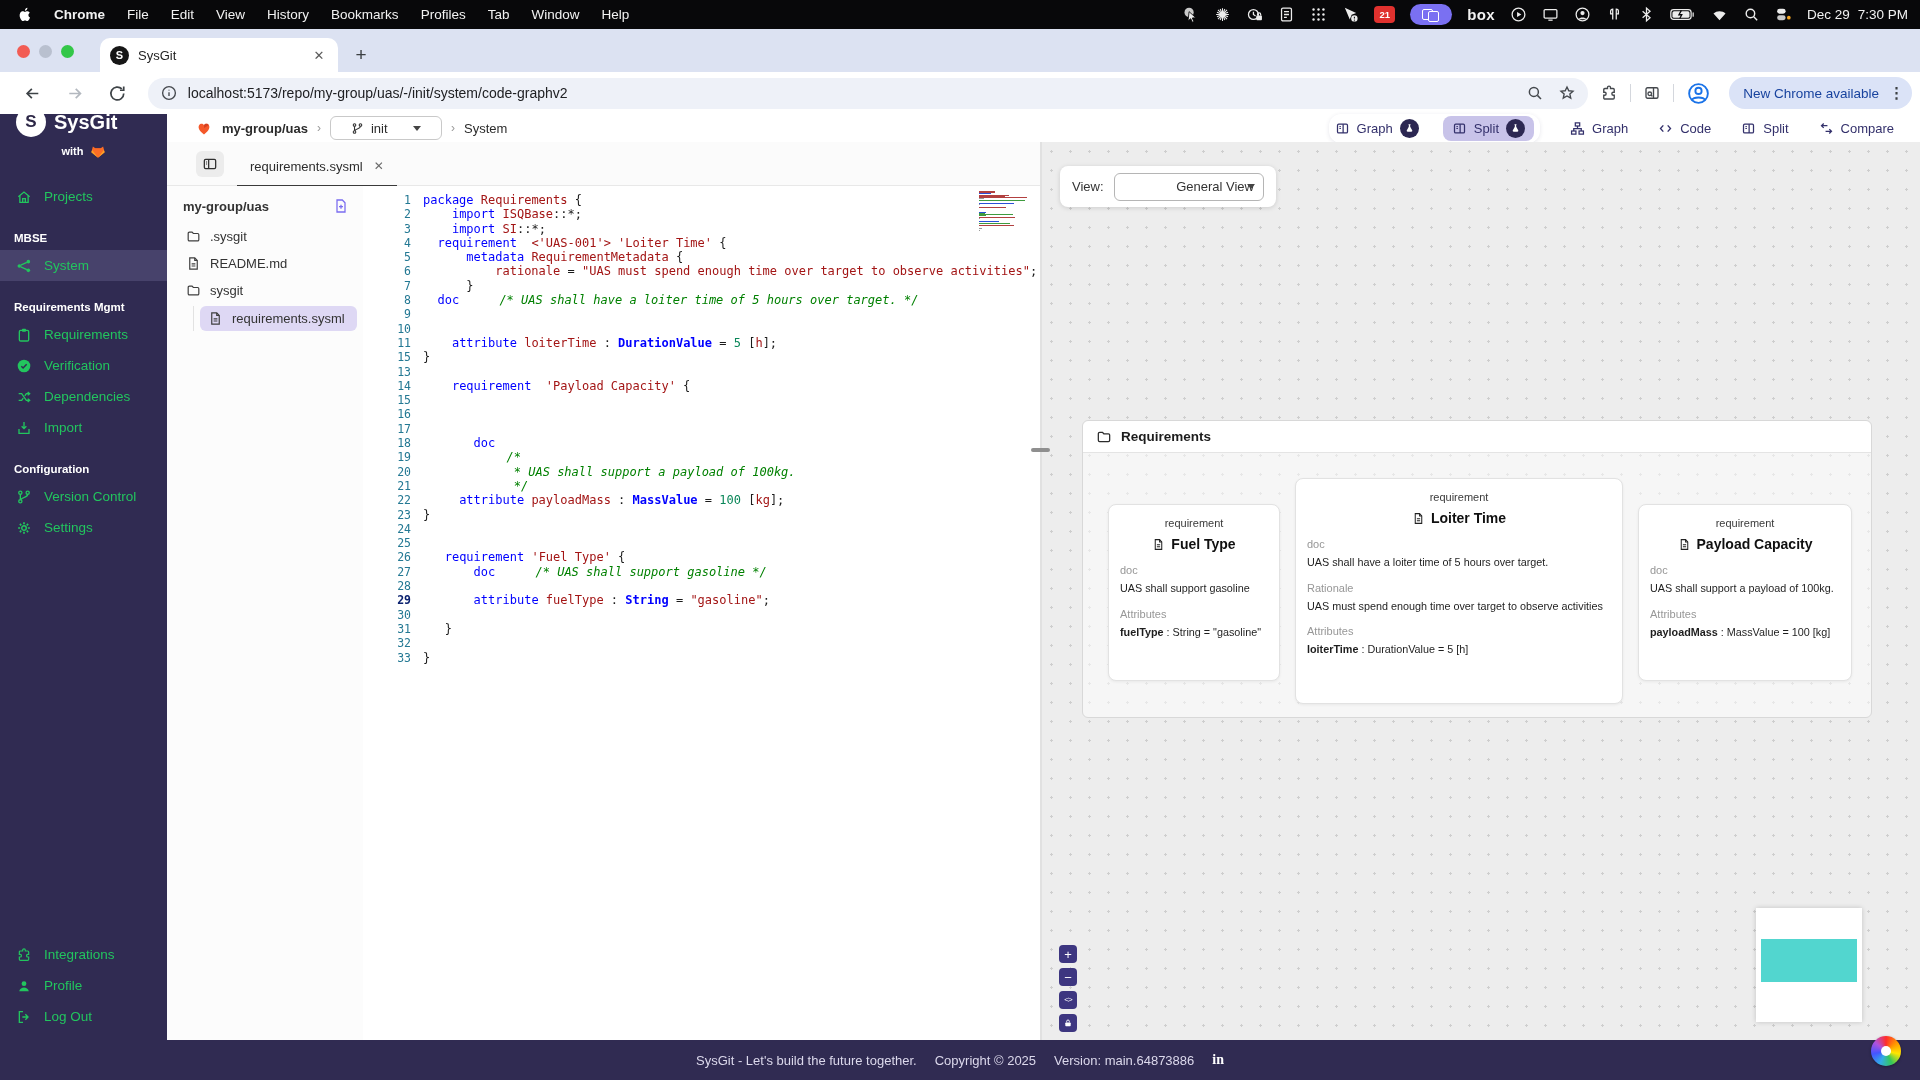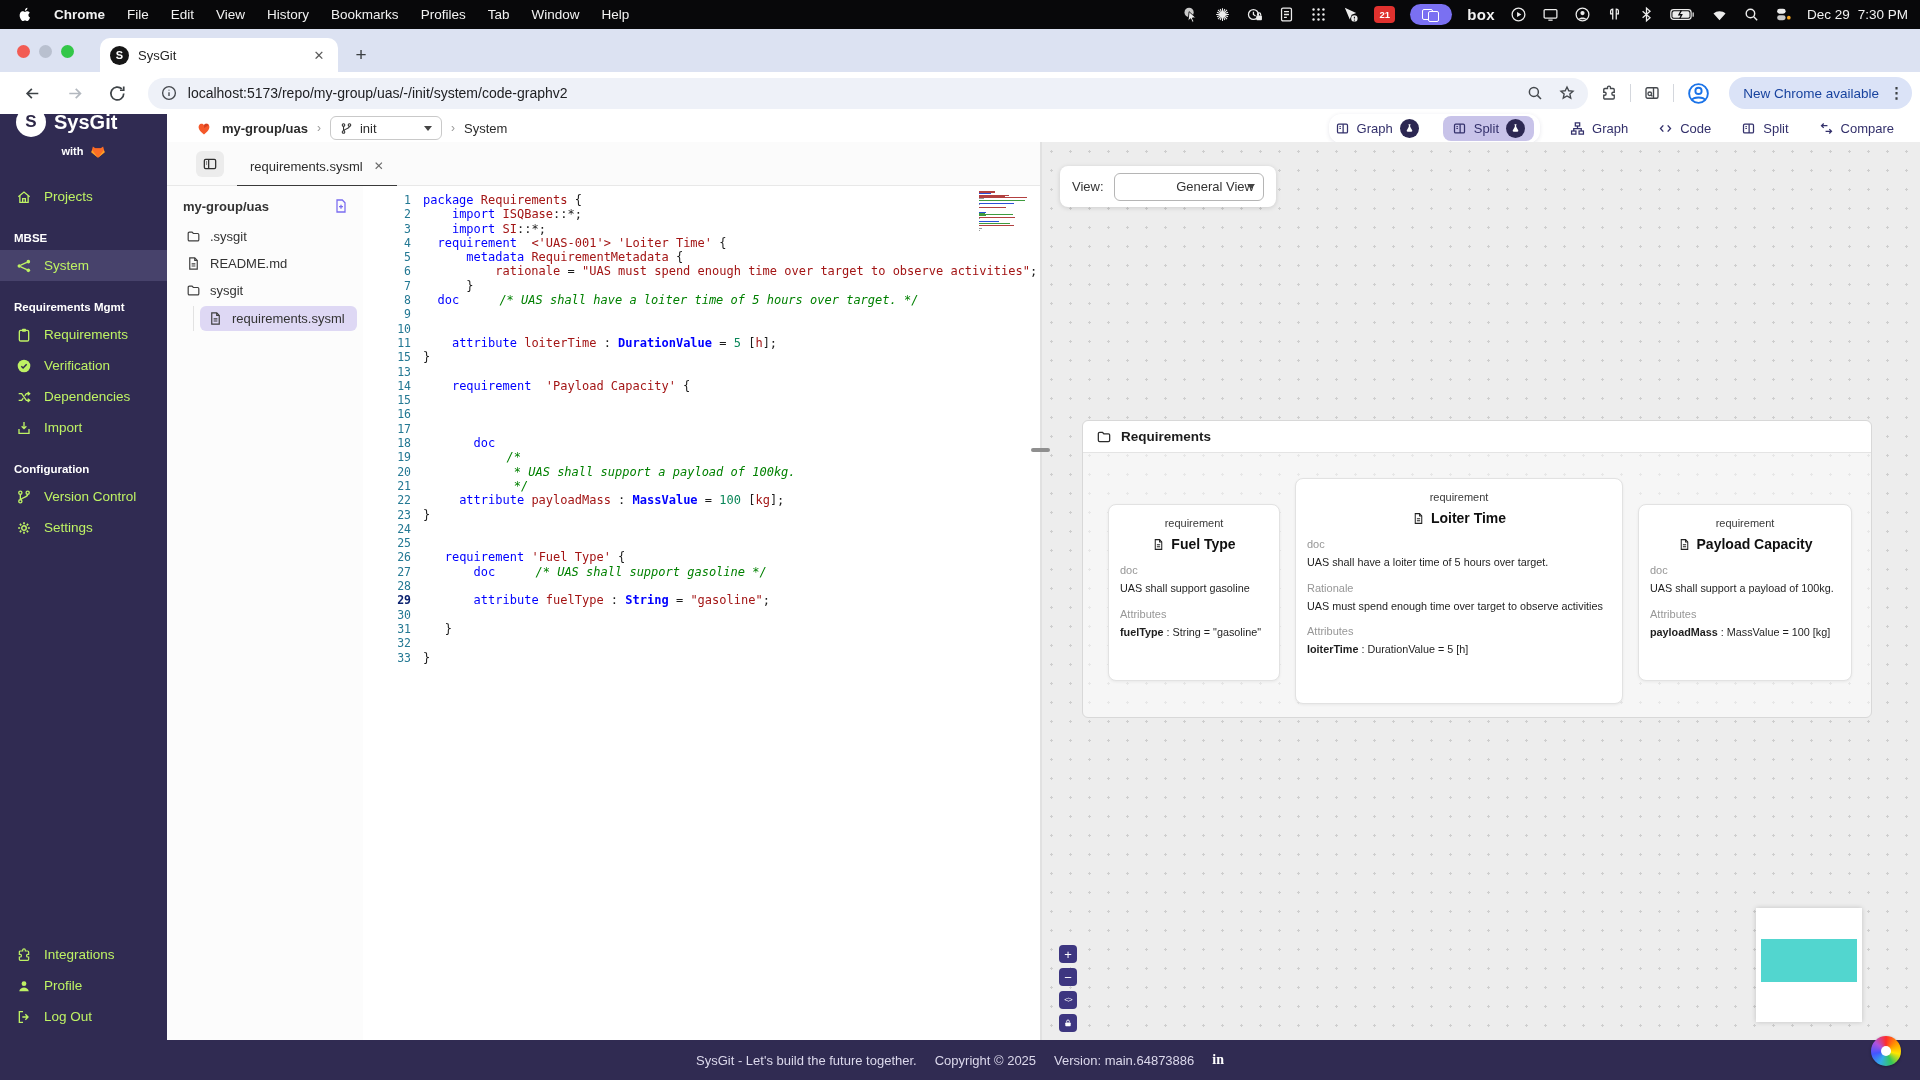--- a/index.html
+++ b/index.html
@@ -55,21 +55,21 @@
                display:flex;align-items:center;gap:10px;padding:0 8px 0 14px;white-space:nowrap;}
   .dots3{color:#3c4043;font-size:15px;font-weight:bold;}
 
   
   .apphead{position:absolute;left:167px;top:114px;width:1753px;height:28px;background:#fff;display:flex;align-items:center;}
   .crumb{display:flex;align-items:center;gap:9px;margin-left:28px;font-size:13px;color:#2b2b2b;}
   .crumb .hearti{width:18px;height:18px;}
   .crumb .proj{font-weight:bold;}
   .csep{color:#9a9a9a;font-size:12px;}
   .branchbox{display:flex;align-items:center;gap:7px;border:1px solid #c9c9c9;border-radius:6px;height:24px;
-             padding:0 9px;min-width:112px;box-sizing:border-box;}
+             padding:0 20px;min-width:112px;box-sizing:border-box;}
   .branchbox .bi{width:13px;height:13px;color:#333;}
   .chev{width:0;height:0;border-left:4px solid transparent;border-right:4px solid transparent;border-top:5px solid #444;margin-left:auto;}
   .ah-buttons{margin-left:auto;display:flex;align-items:center;gap:30px;padding-right:26px;}
   .ah-group{display:flex;align-items:center;gap:24px;background:#fff;border-radius:12px;padding:2px 6px;
             box-shadow:0 1px 4px rgba(60,60,100,.12);}
   .ahb{display:flex;align-items:center;gap:7px;font-size:13px;font-weight:normal;color:#33306b;white-space:nowrap;}
   .ahb .bicon{width:15px;height:15px;color:#33306b;}
   .ahb.active{background:#c8c3e9;border-radius:8px;padding:3px 9px;}
   .fbadge{width:19px;height:19px;border-radius:50%;background:#2c2752;display:flex;align-items:center;justify-content:center;}
   .fbadge .i{width:11px;height:11px;color:#fff;}
@@ -77,21 +77,21 @@
   
   .sidebar{position:absolute;left:0;top:114px;width:167px;height:926px;background:#302b52;color:#dfdcf0;overflow:hidden;}
   .sb-logo{display:flex;align-items:center;gap:8px;padding:0 16px;margin-top:-7px;}
   .sb-logo .lc{width:30px;height:30px;border-radius:50%;background:#fff;color:#2d2847;font-weight:bold;font-size:17px;
                display:flex;align-items:center;justify-content:center;}
   .sb-logo .lt{font-size:20px;font-weight:bold;color:#fff;}
   .sb-with{display:flex;align-items:center;justify-content:center;gap:6px;font-size:11px;font-weight:bold;color:#fff;margin-top:6px;}
   .sb-with .i{width:16px;height:16px;}
   .sb-section{margin-top:8px;}
   .sb-head{font-size:11.5px;font-weight:bold;color:#fff;padding:12px 14px 6px;}
-  .sb-item{display:flex;align-items:center;gap:12px;height:31px;padding:0 16px;font-size:13.5px;color:#bef264;cursor:default;}
+  .sb-item{display:flex;align-items:center;gap:12px;height:31px;padding:0 16px;font-size:13.5px;color:#22c55e;cursor:default;}
   .sb-item .i{width:16px;height:16px;flex:none;}
   .sb-item.active{background:#47426b;}
   .sb-first{margin-top:22px;}
   .sb-bottom{position:absolute;left:0;bottom:8px;width:100%;}
 
   
   .xtabs{position:absolute;left:167px;top:142px;width:873px;height:44px;background:#fbfbfb;border-bottom:1px solid #e8e8e8;box-sizing:border-box;}
   .xtoggle{position:absolute;left:29px;top:9px;width:28px;height:26px;background:#ececec;border-radius:6px;
            display:flex;align-items:center;justify-content:center;}
   .xtoggle .i{width:16px;height:16px;color:#2f2f2f;}

